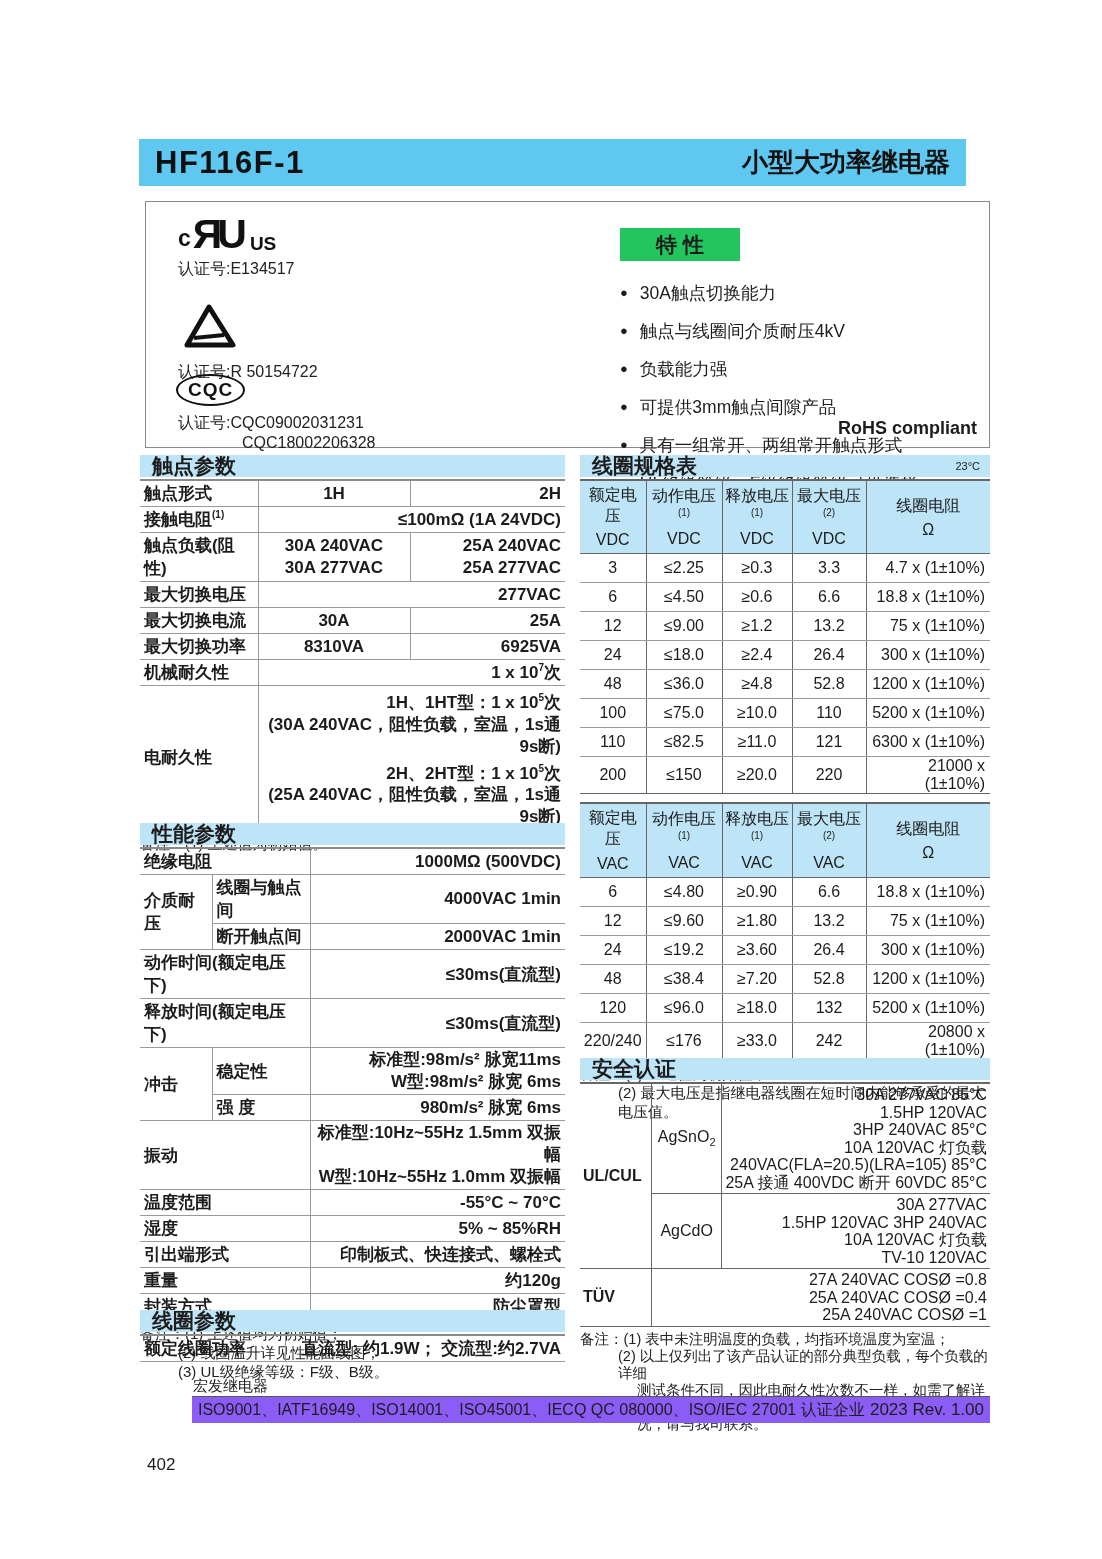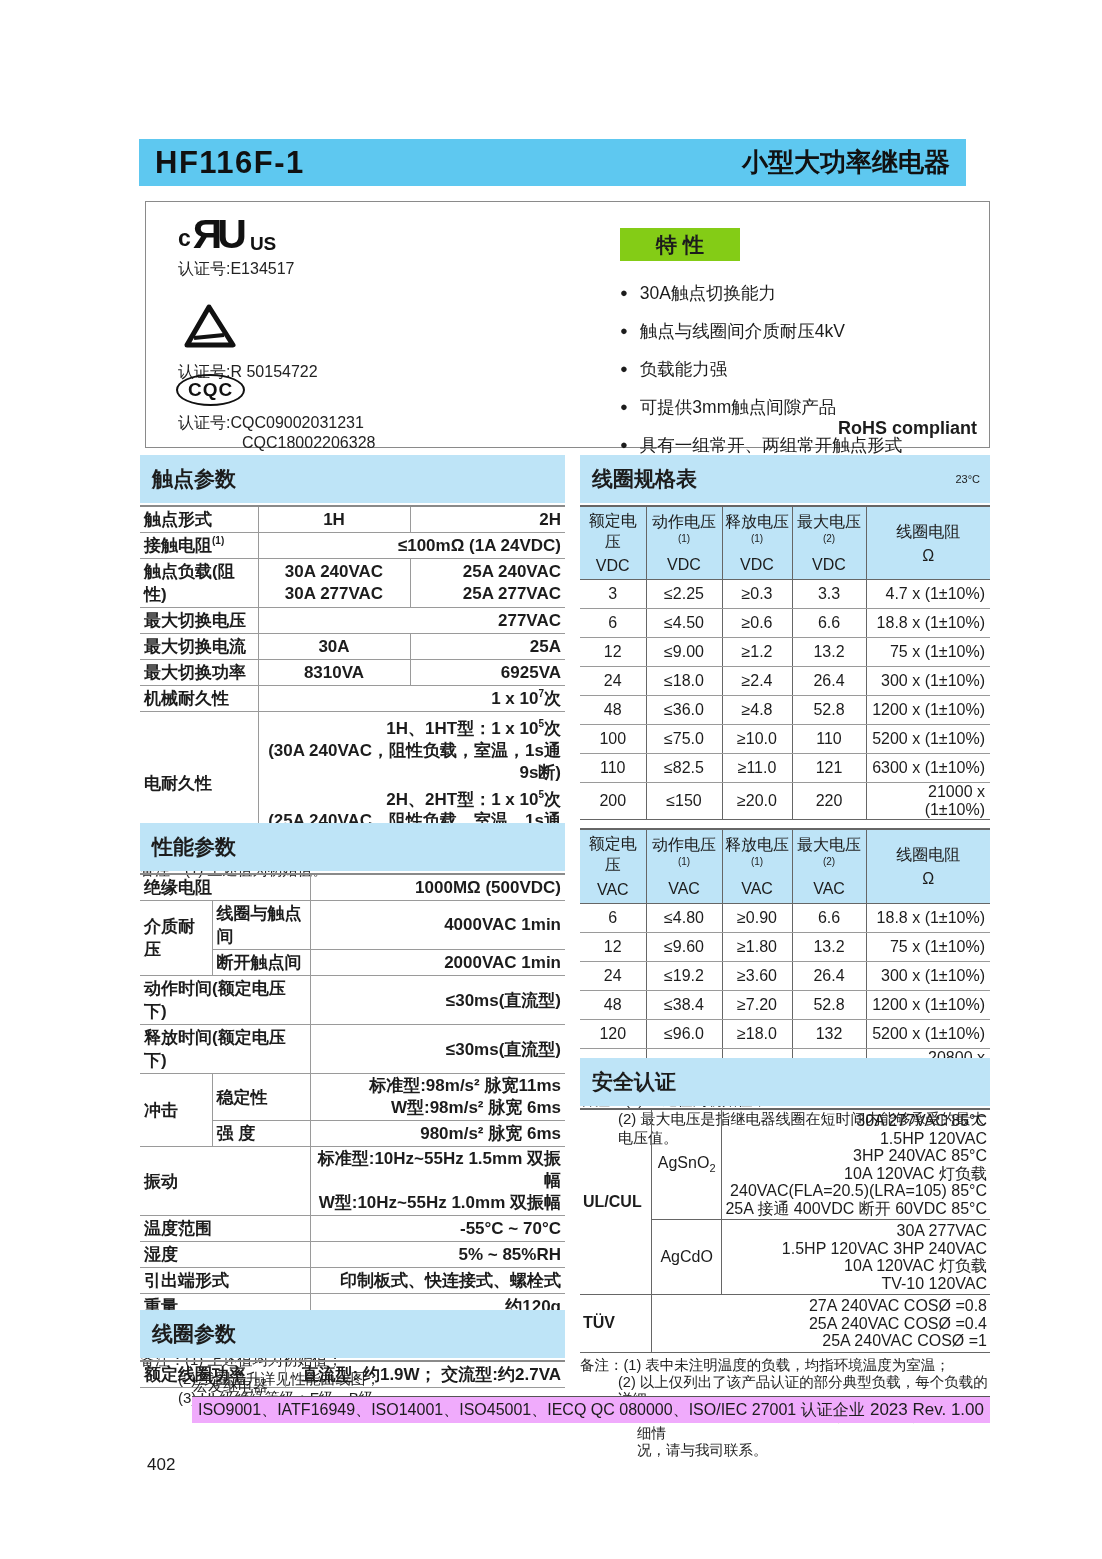--- a/index.html
+++ b/index.html
@@ -14,28 +14,28 @@
   .apbox{position:absolute;left:145px;top:201px;width:845px;height:247px;border:1px solid #8a8a8a;box-sizing:border-box;}
   .ul-logo{position:absolute;left:32px;top:14px;display:flex;align-items:flex-end;color:#111;}
   .ul-c{font-size:23px;font-weight:800;margin-bottom:3px;}
   .ul-ru{font-size:41px;font-weight:800;letter-spacing:-5px;line-height:0.9;margin:0 8px 2px 2px;}
   .ul-us{font-size:19px;font-weight:800;}
   .cert{position:absolute;font-size:16px;color:#222;}
   .tuv{position:absolute;left:34px;top:100px;}
   .cqc-oval{position:absolute;left:30px;top:172px;border:2.5px solid #111;border-radius:50%;
             padding:3px 10px;font-size:19px;font-weight:bold;letter-spacing:1px;color:#111;}
   
-  .feat-title{position:absolute;left:474px;top:26px;width:120px;height:33px;background:#84cc16;
+  .feat-title{position:absolute;left:474px;top:26px;width:120px;height:33px;background:#22c55e;
               font-size:21px;font-weight:bold;display:flex;align-items:center;justify-content:center;}
   ul.features{position:absolute;left:474px;top:72px;margin:0;padding:0;list-style:none;}
   ul.features li{font-size:17.5px;line-height:37px;white-space:nowrap;}
   ul.features li::before{content:"●";font-size:13px;margin-right:12px;vertical-align:2px;}
   .rohs{position:absolute;right:12px;bottom:8px;font-size:18px;font-weight:bold;}
   
-  .secbar{height:48px;background:#bee4f7;font-size:21px;font-weight:bold;display:flex;align-items:center;
+  .secbar{height:22px;background:#bee4f7;font-size:21px;font-weight:bold;display:flex;align-items:center;
           padding:0 10px 0 12px;box-sizing:border-box;justify-content:space-between;margin-bottom:2px;}
   .secbar .temp{font-size:11px;font-weight:normal;}
   
   table{border-collapse:collapse;width:100%;}
   sup{font-size:10px;} sub{font-size:11px;}
   .notes{list-style:none;margin:4px 0 0 0;padding:0;font-size:15px;line-height:19px;color:#222;}
   
   .ltab{font-size:17px;border-top:2px solid #8a8a8a;}
   .ltab td{border-bottom:1px solid #9a9a9a;padding:1px 4px;height:22px;font-weight:bold;}
   .ltab .lbl{text-align:left;}
@@ -64,21 +64,21 @@
   .blk{position:absolute;width:425px;}
   .rblk{position:absolute;width:410px;left:580px;}
   
   .n-perf li:not(:first-child){padding-left:38px;}
   .n-coil li:not(:first-child){padding-left:38px;}
   .n-safe{font-size:14.5px;line-height:17px;}
   .n-safe li:nth-child(2){padding-left:38px;}
   .n-safe li:nth-child(n+3){padding-left:57px;}
   
   .brand{position:absolute;left:193px;top:1377px;font-size:15px;}
-  .isobar{position:absolute;left:192px;top:1396px;width:798px;height:27px;background:#f0abfc;
+  .isobar{position:absolute;left:192px;top:1396px;width:798px;height:27px;background:#8b5cf6;
           border-top:1.5px solid #555;display:flex;align-items:center;justify-content:space-between;
           padding:0 6px;box-sizing:border-box;}
   .isobar .iso{font-size:16px;}
   .isobar .rev{font-size:17px;}
   .pagenum{position:absolute;left:147px;top:1455px;font-size:17px;}
 </style>
 </head>
 <body>
 
 <div id="page">

